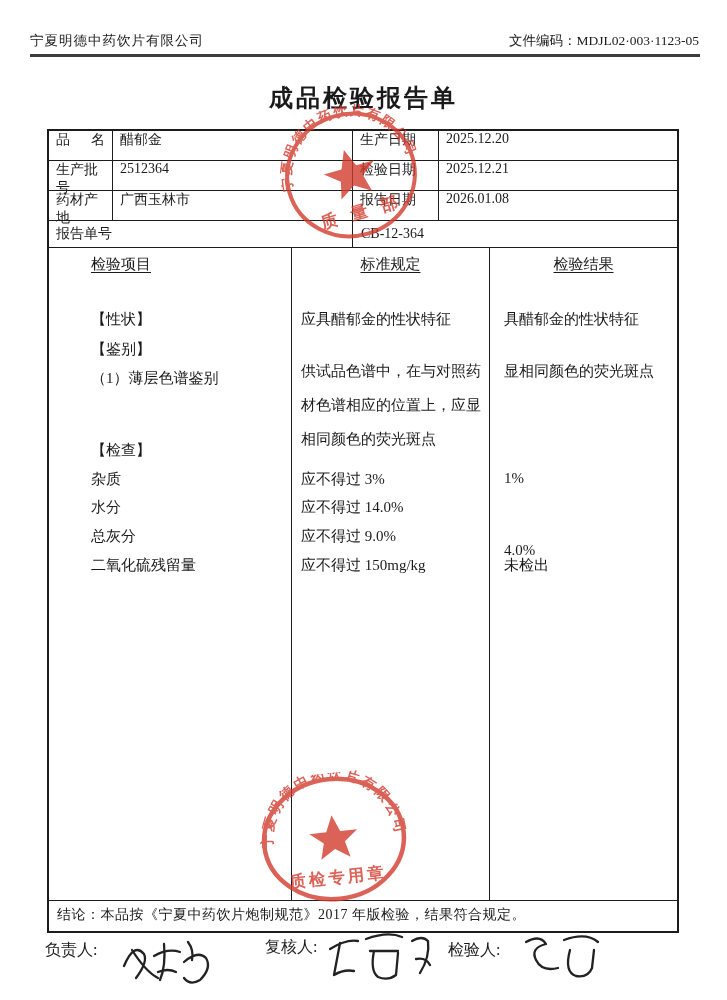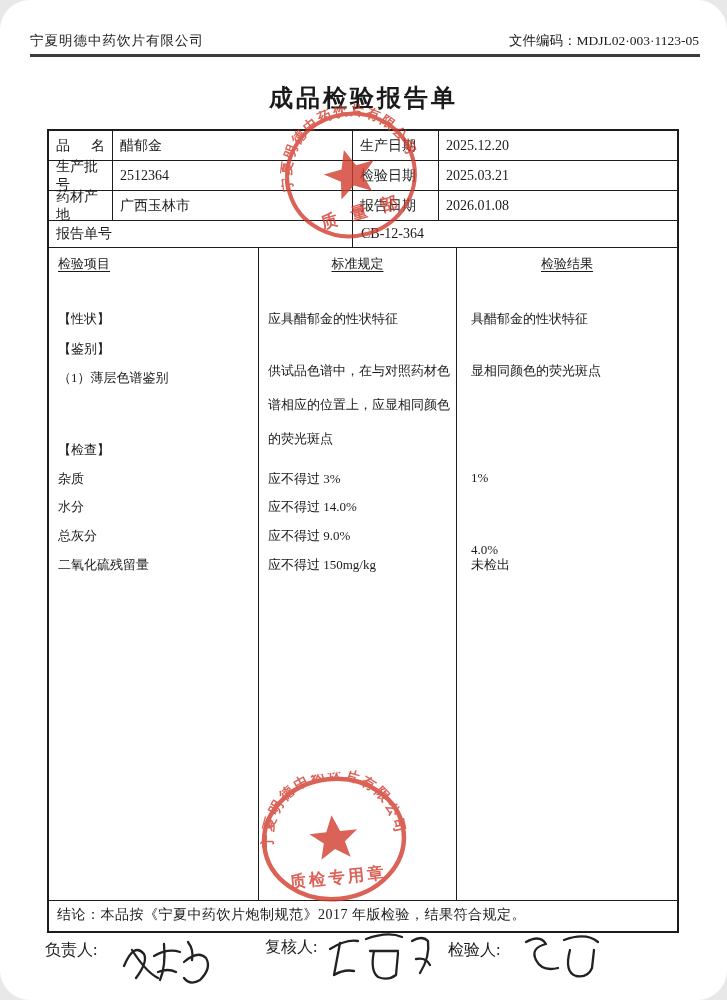--- a/index.html
+++ b/index.html
@@ -1,49 +1,49 @@
 <!DOCTYPE html>
 <html><head>
 <meta charset="utf-8">
 <style>
   * { margin:0; padding:0; box-sizing:border-box; }
   html,body { background:#e8e8e8; }
   .page {
     position:relative; width:727px; height:1000px; background:#ffffff;
     font-family:"Liberation Serif","DejaVu Serif",serif; color:#1a1a1a;
-    overflow:hidden; margin:0 auto;border-radius:30px;
+    overflow:hidden; margin:0 auto;
   }
   
   .hdr-company { position:absolute; left:30px; top:32px; font-size:13.5px; letter-spacing:1px; }
   .hdr-code { position:absolute; right:28px; top:32px; font-size:13.5px; }
   .hdr-rule { position:absolute; left:30px; top:54px; width:670px; height:2.5px; background:#3c3c3c; }
   .doc-title {
     position:absolute; left:0; top:82px; width:100%; text-align:center;
     font-family:"Liberation Sans","DejaVu Sans",sans-serif;
     font-size:24px; font-weight:bold; letter-spacing:3px;
   }
   
   .doc-table {
     position:absolute; left:47px; top:129px; width:632px; height:804px;
     border:2px solid #1c1c1c; font-size:14px;
   }
   .irow { display:flex; border-bottom:1.5px solid #1c1c1c; }
-  .irow .cell { padding:0 7px; display:flex; align-items:center; }
+  .irow .cell { padding:0 7px; display:flex; }
   .br { border-right:1.5px solid #1c1c1c; }
   .c-label  { width:64px; }
   .c-value  { width:240px; }
   .c-label2 { width:86px; }
   .c-value2 { flex:1; }
   .r1,.r2,.r3 { height:30px; }
   .r4 { height:27px; }
   .r4 .c-wide { width:304px; padding:0 7px; display:flex; align-items:center; }
   .r4 .c-rest { flex:1; padding:0 8px; display:flex; align-items:center; }
   .jlabel { display:inline-block; width:100%; text-align:justify; text-align-last:justify; }
   
-  .big-row { display:flex; height:653px; border-bottom:1.5px solid #1c1c1c; font-size:13px; }
+  .big-row { display:flex; height:653px; border-bottom:1.5px solid #1c1c1c; font-size:15px;padding-left:33px; }
   .bcol { position:relative; height:100%; }
   .bcol1 { width:210px; }
   .bcol2 { width:198px; }
   .bcol3 { flex:1; }
   .bitem { position:absolute; left:9px; right:6px; white-space:nowrap; }
   .bcol2 .bitem.wrap { white-space:normal; line-height:34px; }
   .col-hd { position:absolute; top:7px; width:100%; text-align:center; text-decoration:underline; text-underline-offset:3px; }
   .col-hd.left { text-align:left; left:9px; width:auto; }
   
   .concl-row { height:28px; display:flex; align-items:center; padding:0 8px; font-size:14px; letter-spacing:0.5px; }
@@ -76,21 +76,21 @@
         </div>
       <div class="cell c-value br">醋郁金</div>
       <div class="cell c-label2 br">生产日期</div>
       <div class="cell c-value2">2025.12.20</div>
     </div>
 
     <div class="irow r2">
       <div class="cell c-label br">生产批号</div>
       <div class="cell c-value br">2512364</div>
       <div class="cell c-label2 br">检验日期</div>
-      <div class="cell c-value2">2025.03.21</div>
+      <div class="cell c-value2">2025.12.21</div>
     </div>
 
     <div class="irow r3">
       <div class="cell c-label br">药材产地</div>
       <div class="cell c-value br">广西玉林市</div>
       <div class="cell c-label2 br">报告日期</div>
       <div class="cell c-value2">2026.01.08</div>
     </div>
 
     <div class="irow r4">

